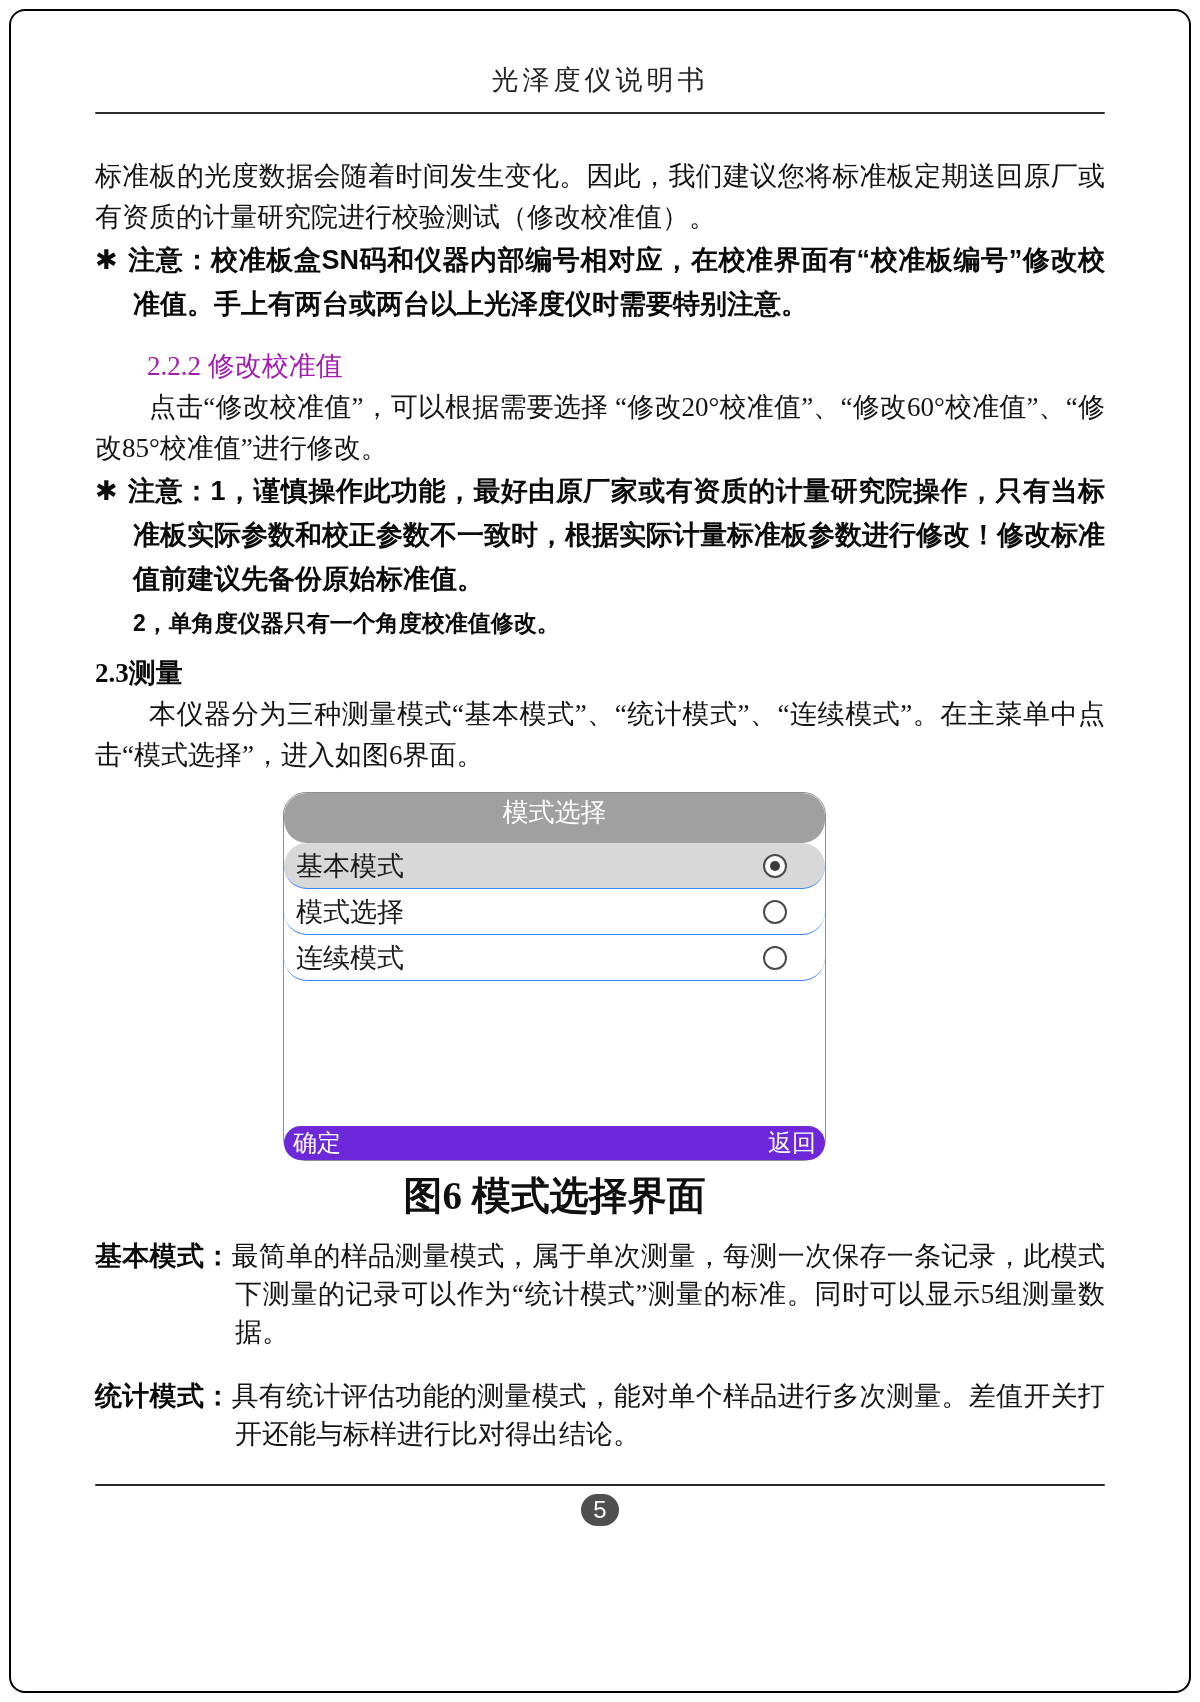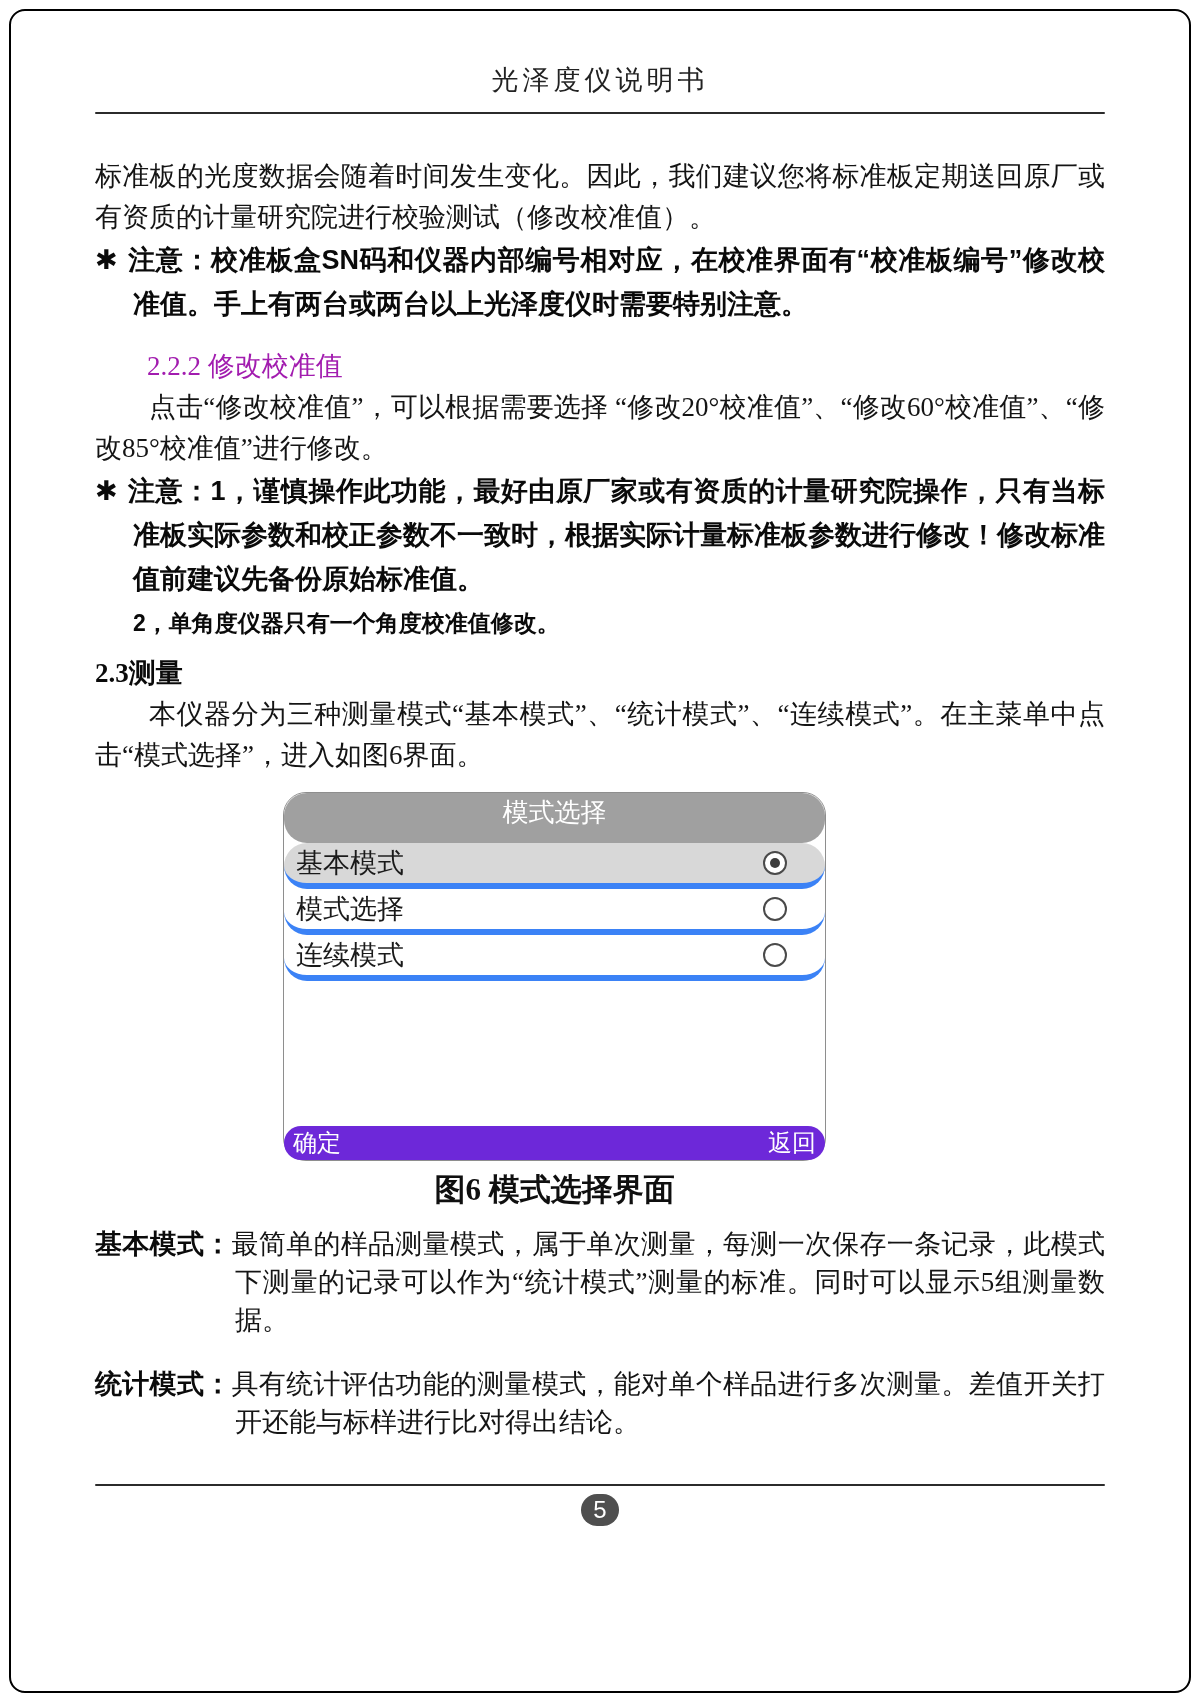--- a/index.html
+++ b/index.html
@@ -81,21 +81,21 @@
     height:50px; line-height:38px;
     background:#a0a0a0; color:#fff;
     text-align:center;
     font-family:"Liberation Sans", sans-serif;
     font-size:26px;
   }
   .fig-row {
     height:46px;
     display:flex; align-items:center; justify-content:space-between;
     padding:0 38px 0 12px;
-    border-bottom:6px solid #3b82f6;
+    border-bottom:1px solid #3b82f6;
     font-family:"Liberation Sans", sans-serif;
     font-size:27px; color:#1a1a1a;
     background:#fff;
   }
   .fig-row.selected { background:#d8d8d8; }
   .radio {
     width:24px; height:24px;
     border:2px solid #4a4a4a; border-radius:50%;
     position:relative; flex:0 0 auto;
     background:#fff;
@@ -109,21 +109,21 @@
     height:34px; line-height:34px;
     background:#6d28d9; color:#fff;
     display:flex; justify-content:space-between;
     padding:0 9px;
     font-family:"Liberation Sans", sans-serif;
     font-size:24px;
   }
   .fig-caption {
     width:543px; margin:8px 0 0 188px;
     text-align:center;
-    font-size:31px; font-weight:bold;
+    font-size:39px; font-weight:bold;
     color:#0f0f0f;
   }
 
   .definition {
     font-size:27px; line-height:38px;
     text-align:justify;
     color:#141414;
     padding-left:140px; text-indent:-140px;
   }
   .definition .term {

